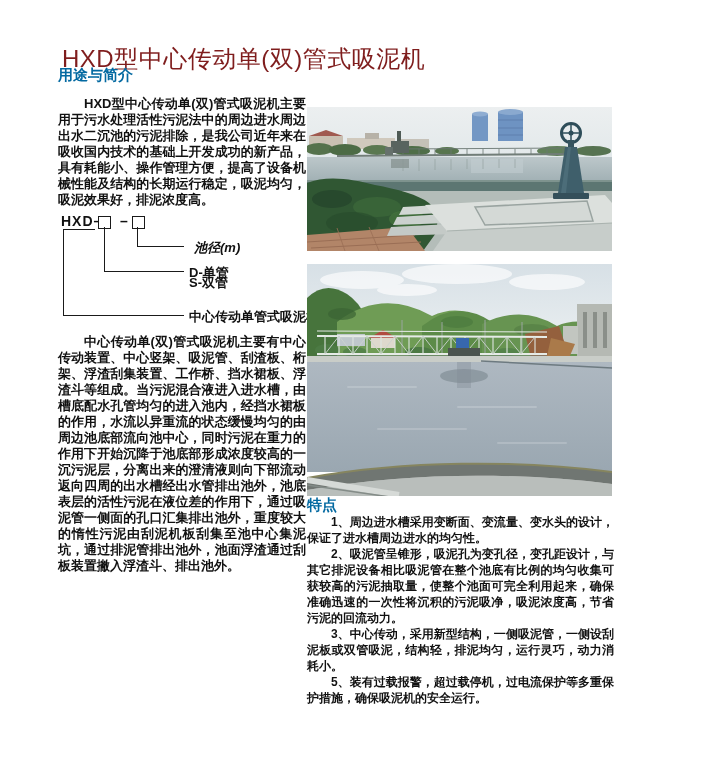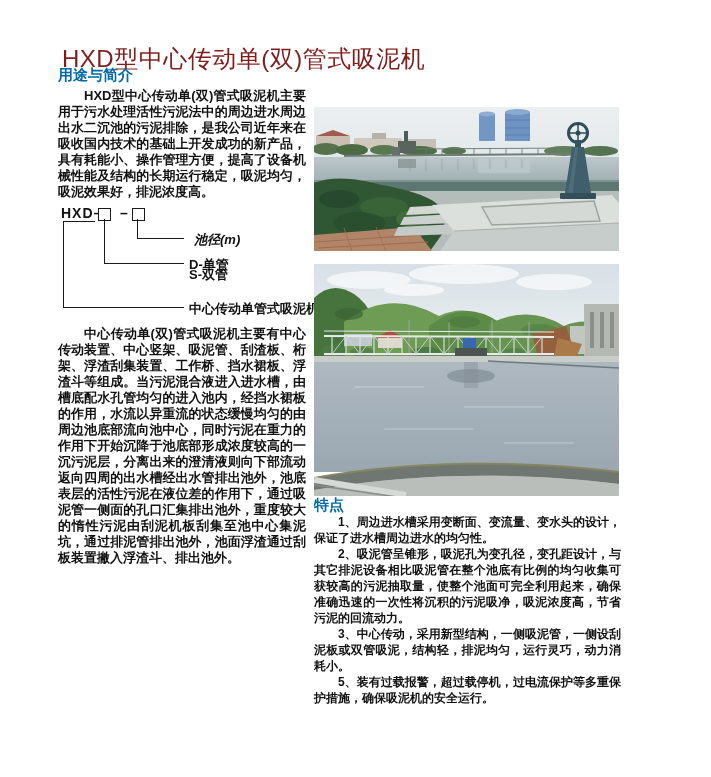--- a/index.html
+++ b/index.html
@@ -2,25 +2,25 @@
 <html><head>
 <meta charset="utf-8">
 <style>
   html,body{margin:0;padding:0;background:#ffffff;}
   body{width:711px;height:777px;position:relative;overflow:hidden;
        font-family:"Liberation Sans","DejaVu Sans",sans-serif;color:#111;}
   .page{position:absolute;inset:0;background:#fff;}
   .page-title{position:absolute;left:62px;top:28px;width:620px;
        font-size:24px;line-height:30px;font-weight:normal;color:#7f1d1d;letter-spacing:0.5px;}
   .col-left{position:absolute;left:58px;top:66px;width:248px;}
-  .col-right{position:absolute;left:314px;top:107px;width:307px;}
+  .col-right{position:absolute;left:307px;top:107px;width:307px;}
   h2.sec{font-size:15px;line-height:18px;font-weight:bold;color:#0369a1;margin:0;}
   .body-text{font-size:13px;line-height:16px;font-weight:600;text-align:justify;
        text-indent:2em;margin:0;}
-  .usage-para{margin-top:4px;}
+  .usage-para{margin-top:12px;}
   .model-head{margin-top:9px;}
   .struct-head{margin-top:18px;}
   .struct-p1{margin-top:5px;}
   .struct-p2{margin-top:25px;}
   
   .diagram{position:relative;width:248px;height:116px;margin-top:5px;}
   .diagram .code{position:absolute;left:3px;top:0;font-size:14px;font-weight:600;letter-spacing:1px;}
   .diagram .dash2{position:absolute;left:62px;top:0;font-size:14px;font-weight:600;}
   .diagram .dbox{position:absolute;width:11px;height:11px;border:1.6px solid #1a1a1a;background:#fff;}
   .dbox.b1{left:40px;top:3px;}

